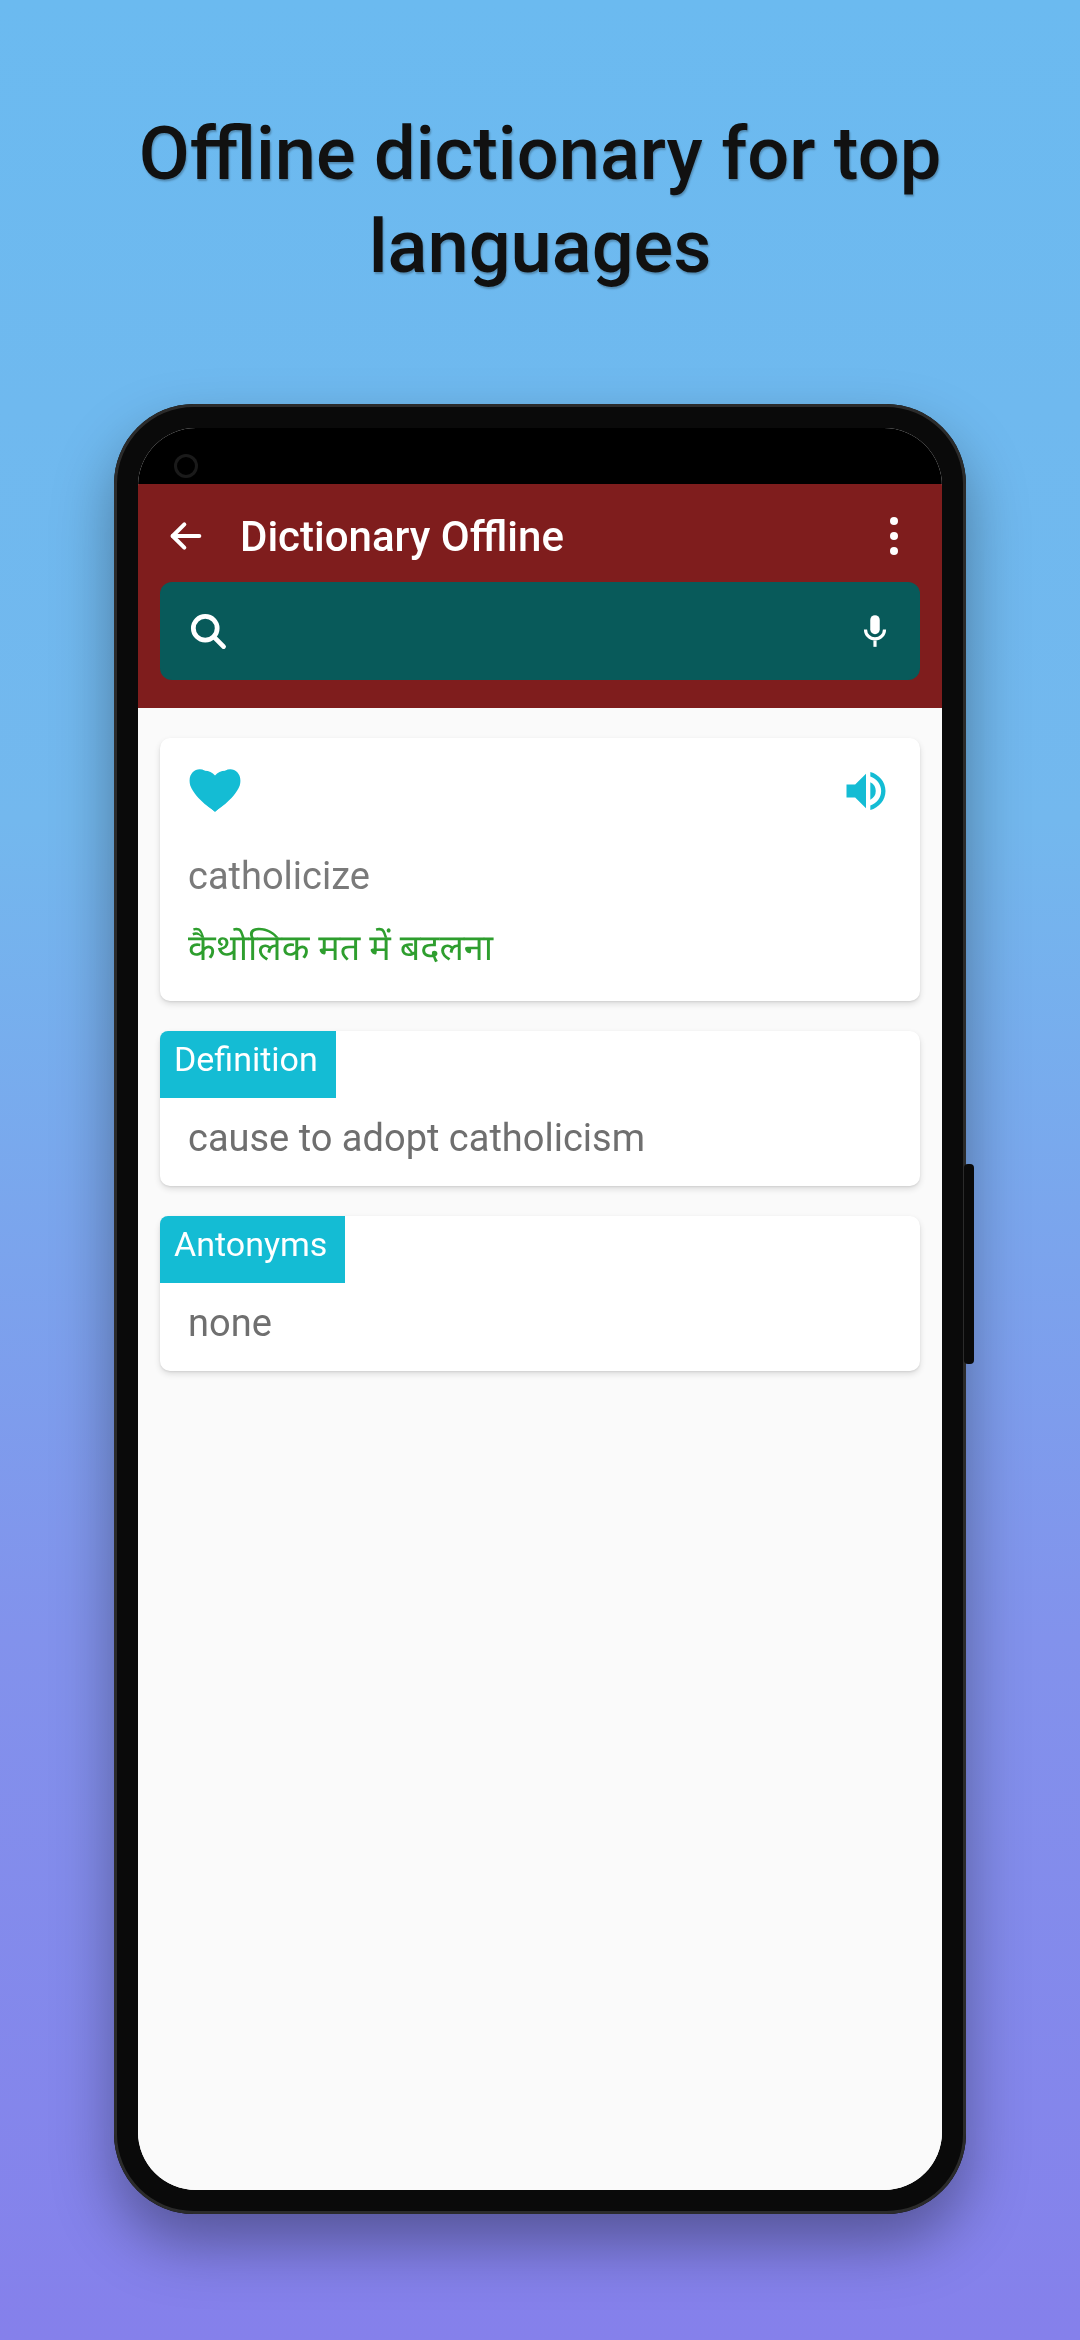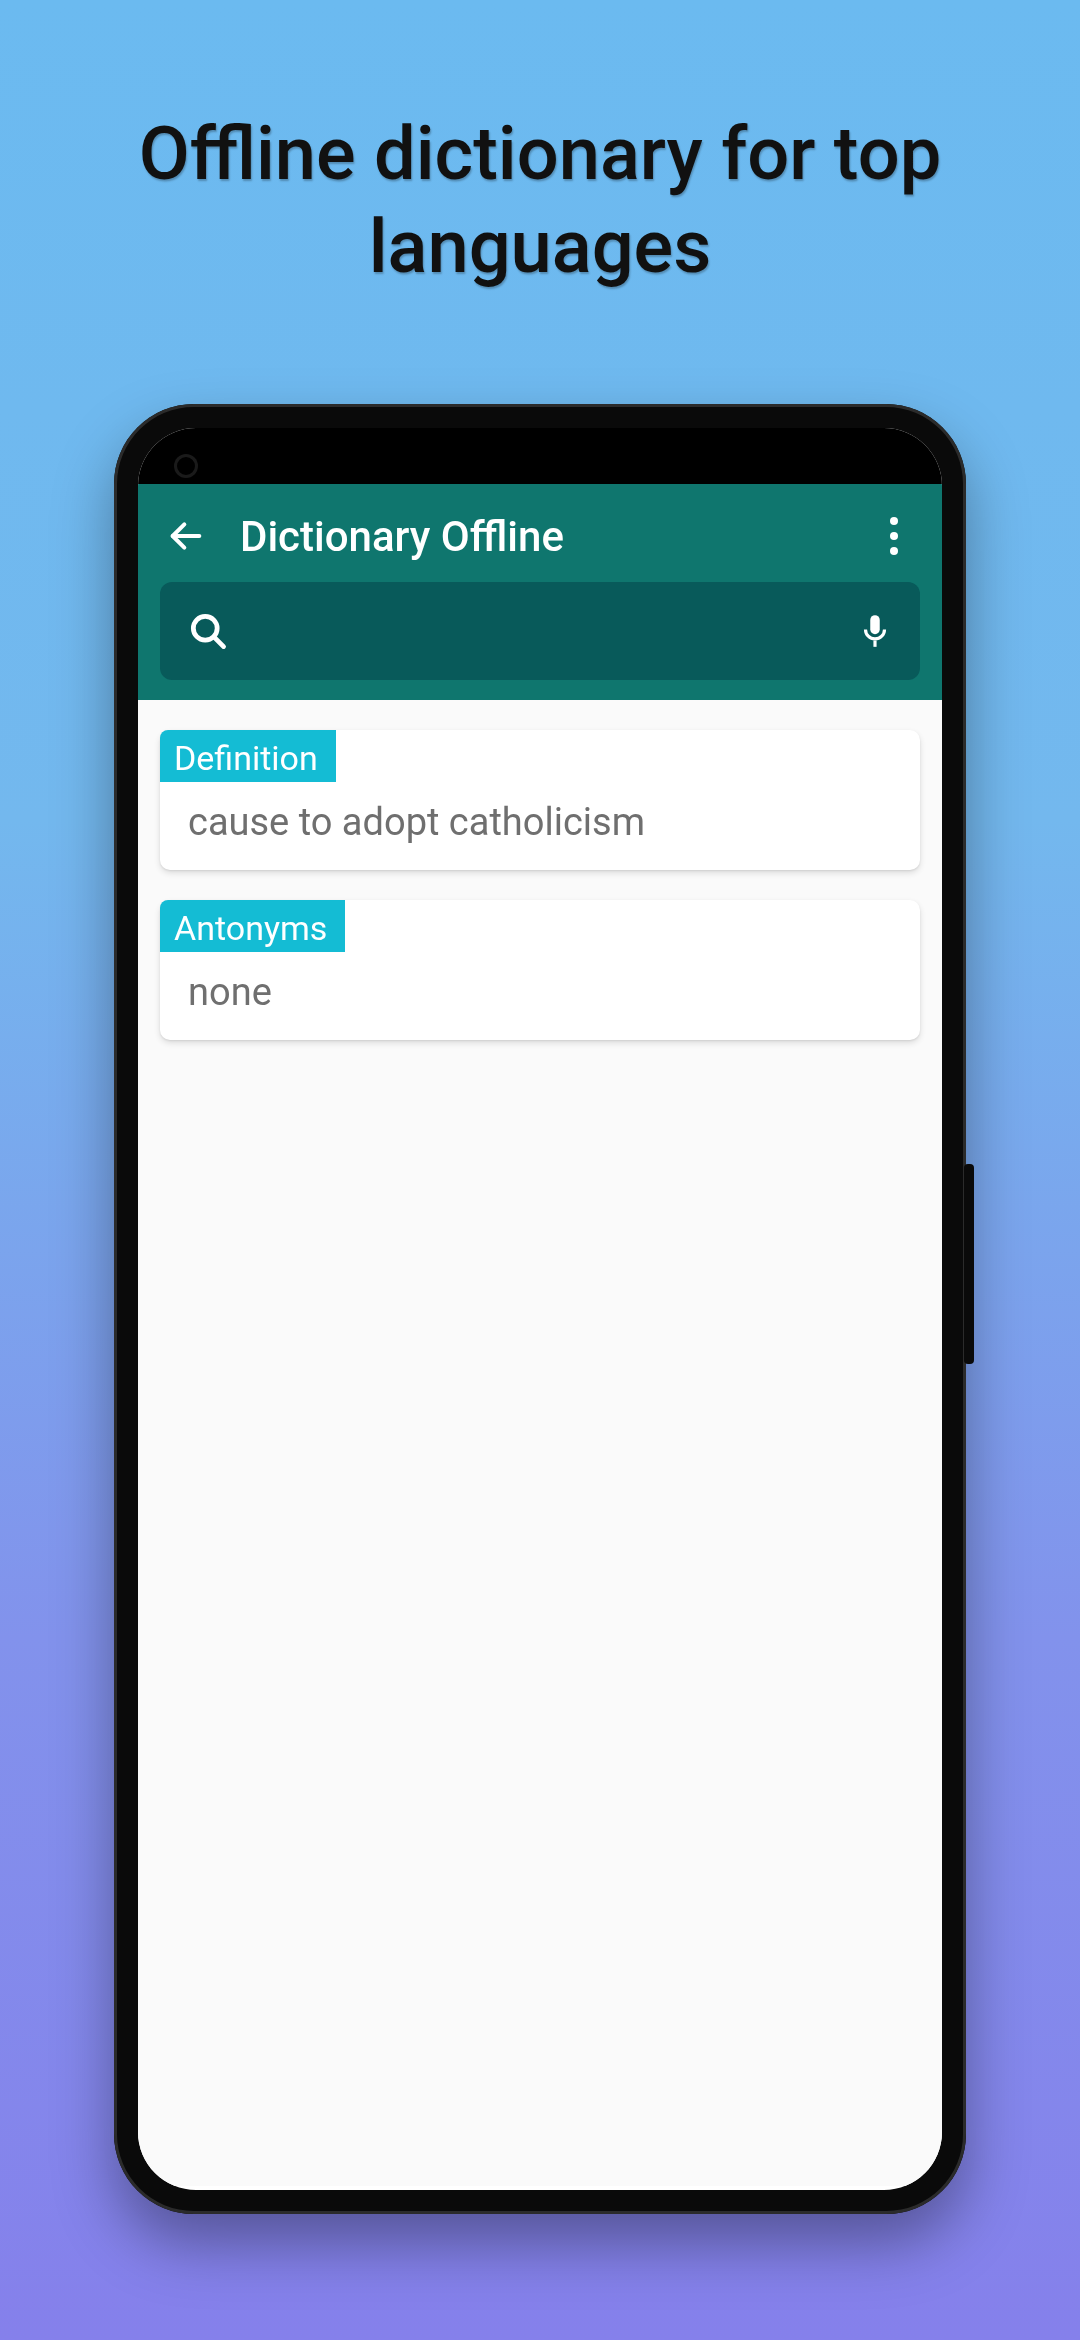--- a/index.html
+++ b/index.html
@@ -62,22 +62,22 @@
   }
 
   
   .statusbar {
     height: 56px;
     background: #000;
   }
 
   
   .appbar {
-    background: #0f766e;
-    padding: 12px 22px 20px 22px;
+    background: #7f1d1d;
+    padding: 12px 22px 28px 22px;
   }
   .appbar-row {
     display:flex;
     align-items:center;
     height:80px;
   }
   .back-btn {
     width:52px; height:52px;
     display:flex; align-items:center; justify-content:center;
     color:#fff;
@@ -149,21 +149,21 @@
     color:#2e9e2e;
     margin-top:24px;
   }
 
   .section-card{ padding: 0 0 26px 0;}
   .section-tag{
     display:inline-block;
     background:#14bcd4;
     color:#fff;
     font-size:34px;
-    padding:8px 18px 4px 14px;
+    padding:8px 18px 19px 14px;
     border-top-left-radius:8px;
     position:relative;
     top:0;
   }
   .section-body{
     font-size:38px;
     color:#6f6f6f;
     padding: 18px 28px 0 28px;
   }
 
@@ -249,20 +249,39 @@
               <path d="M12 14a3 3 0 0 0 3-3V5a3 3 0 1 0-6 0v6a3 3 0 0 0 3 3z"></path>
               <path d="M19 11a7 7 0 0 1-14 0h2a5 5 0 0 0 10 0h2z"></path>
               <rect x="11" y="18" width="2" height="4"></rect>
             </svg>
         </span>
       </div>
     </div>
 
     <div class="content">
 
+      <div class="card word-card">
+        <div class="row1">
+          <span class="heart-icon">
+            <svg width="54" height="54" viewBox="0 0 24 24" fill="currentColor">
+                <path d="M12 21s-8.5-5.05-11-11.5C-0.5 4 4 1 7.5 3 9.24 4 12 6.5 12 6.5S14.76 4 16.5 3C20 1 24.5 4 23 9.5 20.5 15.95 12 21 12 21z" transform="translate(0 0) scale(1)"></path>
+                <path d="M12 21.35l-1.45-1.32C5.4 15.36 2 12.28 2 8.5 2 5.42 4.42 3 7.5 3c1.74 0 3.41.81 4.5 2.09C13.09 3.81 14.76 3 16.5 3 19.58 3 22 5.42 22 8.5c0 3.78-3.4 6.86-8.55 11.54L12 21.35z"></path>
+              </svg>
+          </span>
+          <span class="speaker-icon">
+            <svg width="52" height="52" viewBox="0 0 24 24" fill="currentColor">
+                <path d="M3 9v6h4l5 5V4L7 9H3z"></path>
+                <path d="M16.5 12a4.5 4.5 0 0 0-2.5-4v8a4.5 4.5 0 0 0 2.5-4z"></path>
+                <path d="M14 3.23v2.06c2.89 1 5 3.6 5 6.71s-2.11 5.71-5 6.71v2.06c4.01-1.07 7-4.57 7-8.77s-2.99-7.7-7-8.77z"></path>
+              </svg>
+          </span>
+        </div>
+        <div class="word-en">catholicize</div>
+        <div class="word-tr">कैथोलिक मत में बदलना</div>
+      </div>
 
       <div class="card section-card">
         <span class="section-tag">Definition</span>
         <div class="section-body">cause to adopt catholicism</div>
       </div>
 
 
       <div class="card section-card">
         <span class="section-tag">Antonyms</span>
         <div class="section-body">none</div>

